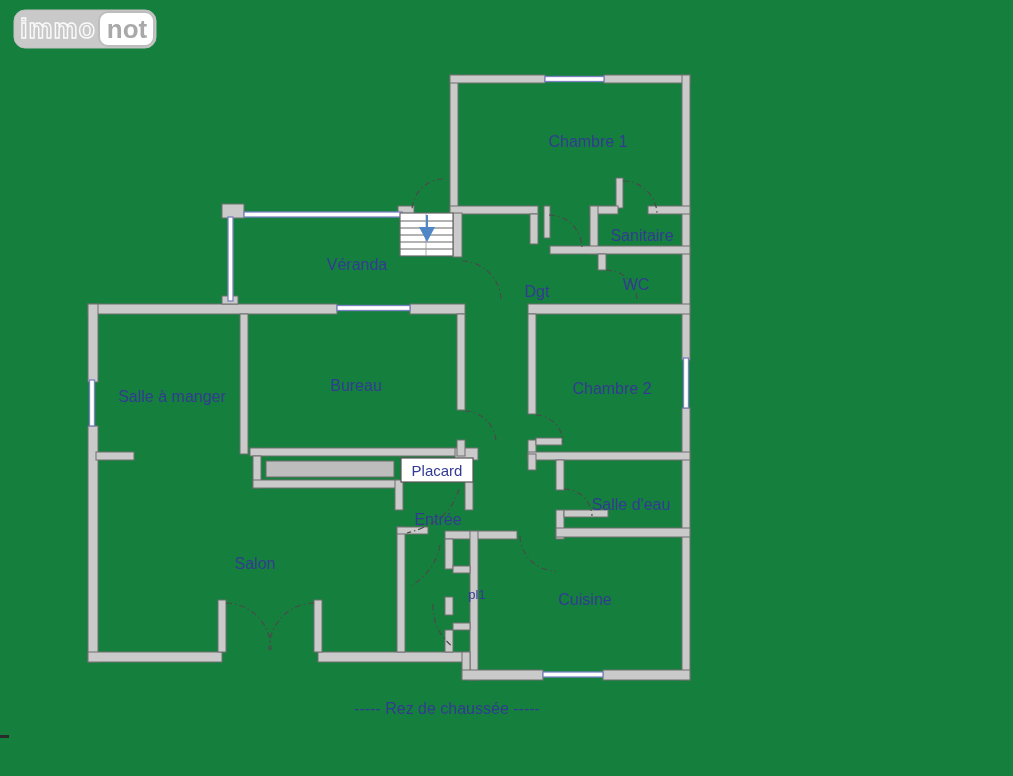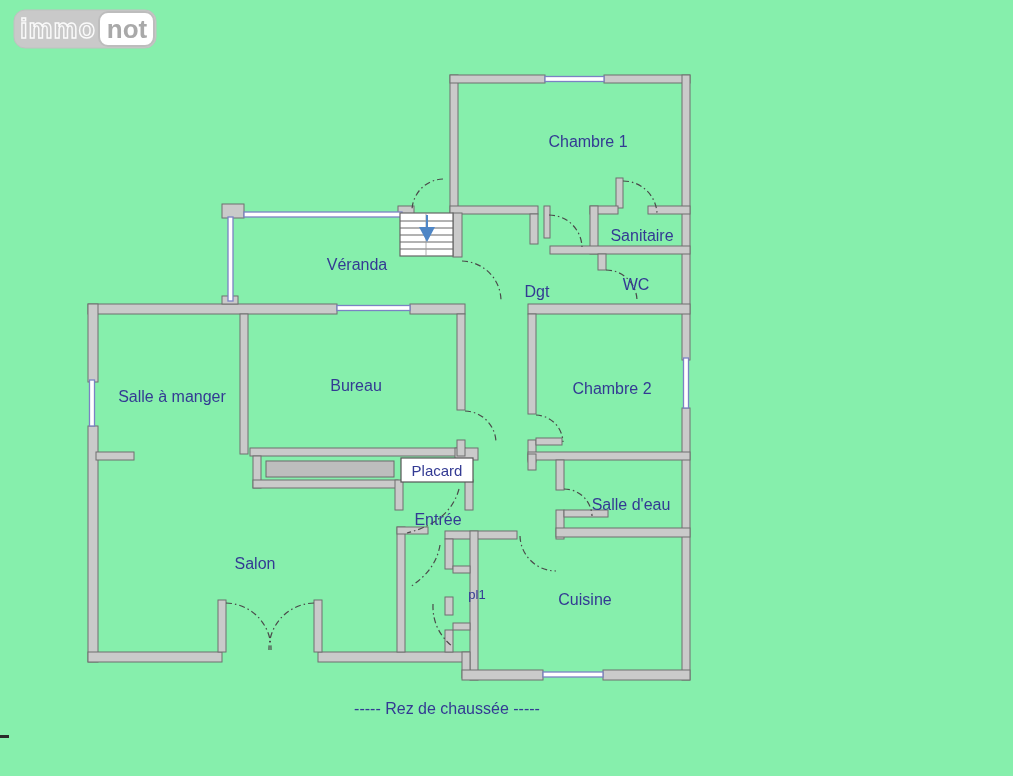--- a/index.html
+++ b/index.html
@@ -1,16 +1,16 @@
 <!DOCTYPE html>
 <html style="--wall-fill: #cacaca; --wall-stroke: #6f6f6f; --window: #7b82c4; --label: #333a93; --door: #4a4a4a; --stairs-arrow: #4f86c6; --logo-gray: #c9c9c9; --logo-text: #a9a9a9;"><head>
 <meta charset="utf-8">
 <style>
   html,body{margin:0;padding:0;background:#ffffff;width:1013px;height:776px;overflow:hidden;}
-  #stage{position:relative;width:1013px;height:776px;background:#86efac;
+  #stage{position:relative;width:1013px;height:776px;background:#15803d;
          font-family:"Liberation Sans",sans-serif;}
   svg{position:absolute;left:0;top:0;}
   .wall{fill:var(--wall-fill);stroke:var(--wall-stroke);stroke-width:1;}
   .winrect{fill:#ffffff;stroke:var(--window);stroke-width:1.3;}
   .door{fill:none;stroke:var(--door);stroke-width:1.2;stroke-dasharray:6 3 1.5 3;}
   .stairbox{fill:#ffffff;stroke:#666;stroke-width:1.2;}
   .stairline{stroke:#666;stroke-width:1;}
   .thinline{stroke:#9a9a9a;stroke-width:0.8;}
   .roomlbl{fill:var(--label);font-size:16px;text-anchor:middle;}
   .small{font-size:13px;}

